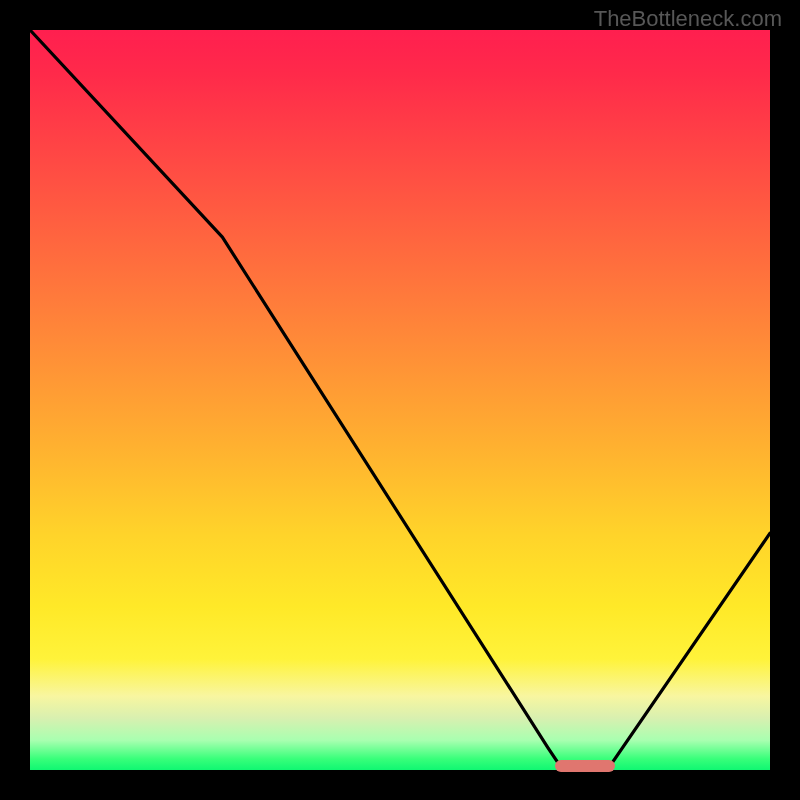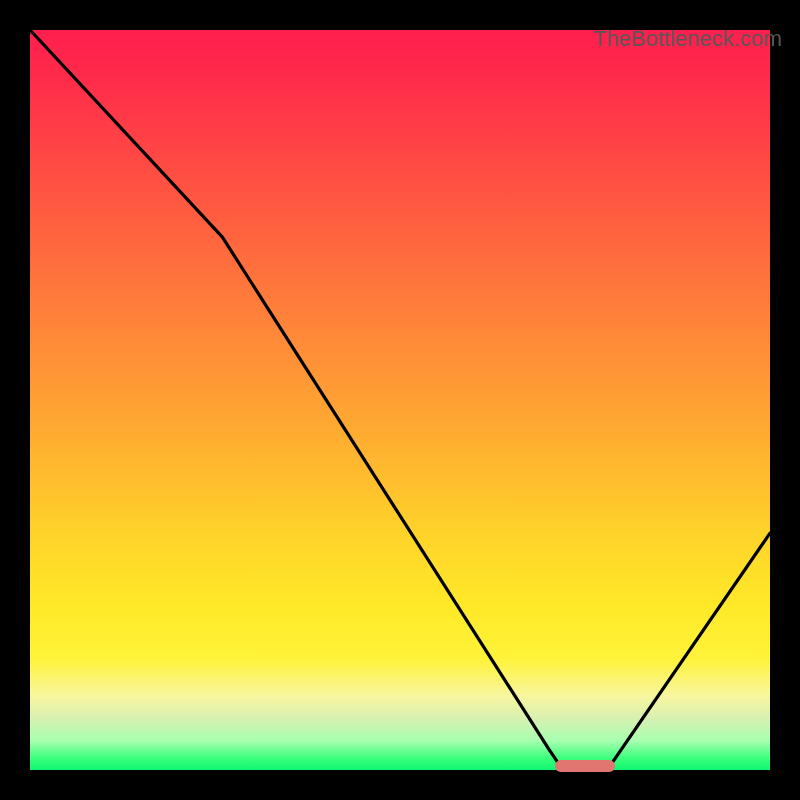--- a/index.html
+++ b/index.html
@@ -12,21 +12,20 @@
     font-family: Arial, sans-serif;
   }
   .watermark {
     position: absolute;
     top: 6px;
     right: 18px;
     color: #575757;
     font-size: 22px;
     font-weight: 500;
     z-index: 10;
-    margin-top: 20px;
   }
   .plot-area {
     position: absolute;
     left: 30px;
     top: 30px;
     width: 740px;
     height: 740px;
     background: linear-gradient(to bottom,
       #ff1f4f 0%,
       #ff2a4a 6%,

